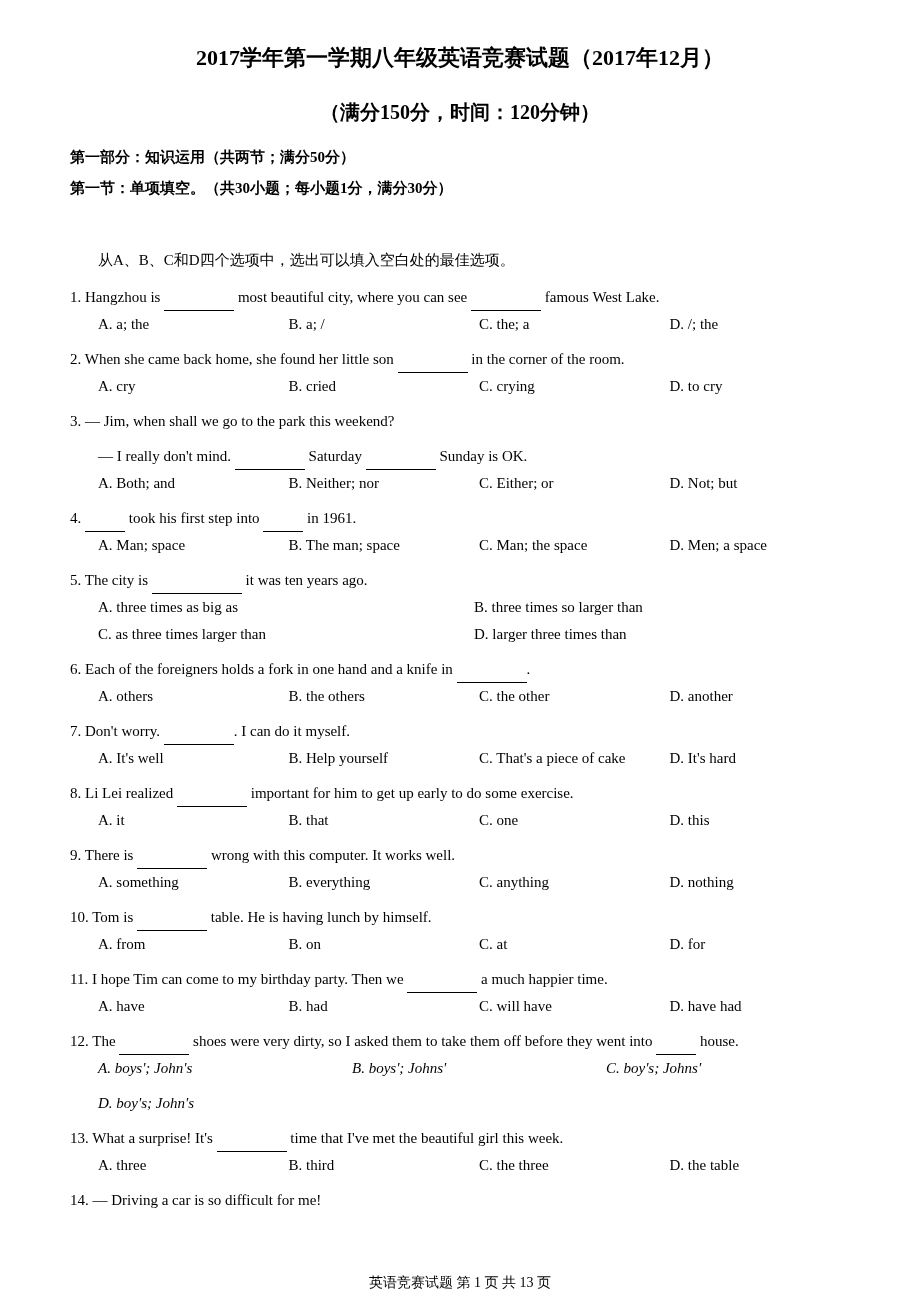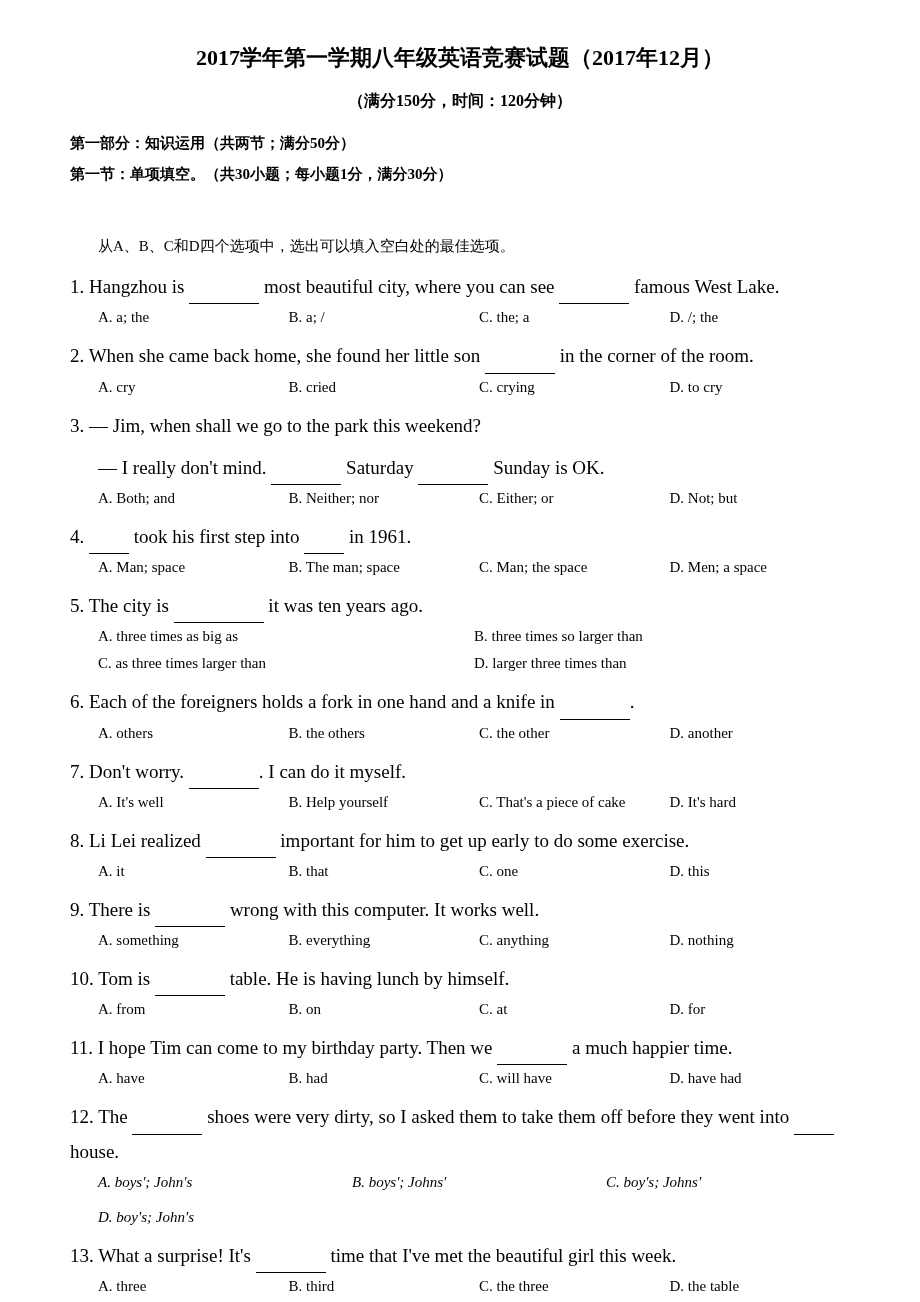--- a/index.html
+++ b/index.html
@@ -13,26 +13,26 @@
       font-size: 15px;
       color: #000000;
       width: 920px;
       min-height: 1302px;
       padding: 40px 70px 60px 70px;
     }
     .page-title {
       text-align: center;
       font-size: 22px;
       font-weight: bold;
-      margin-bottom: 16px;
+      margin-bottom: 24px;
       line-height: 1.6;
     }
     .subtitle {
       text-align: center;
-      font-size: 16px;
+      font-size: 20px;
       font-weight: bold;
       margin-bottom: 18px;
     }
     .section-header {
       font-size: 15px;
       font-weight: bold;
       margin-bottom: 4px;
       line-height: 1.8;
     }
     .sub-instruction {
@@ -40,21 +40,21 @@
       margin-bottom: 10px;
       padding-left: 28px;
       line-height: 1.8;
       margin-top: 45px;
     }
     .question-block {
       margin-bottom: 6px;
       line-height: 1.8;
     }
     .question-text {
-      font-size: 19px;
+      font-size: 15px;
       line-height: 1.8;
       margin-top: 8px;
     }
     .options-row {
       display: flex;
       flex-wrap: wrap;
       padding-left: 28px;
       font-size: 15px;
       line-height: 1.8;
       gap: 8px 10px;

